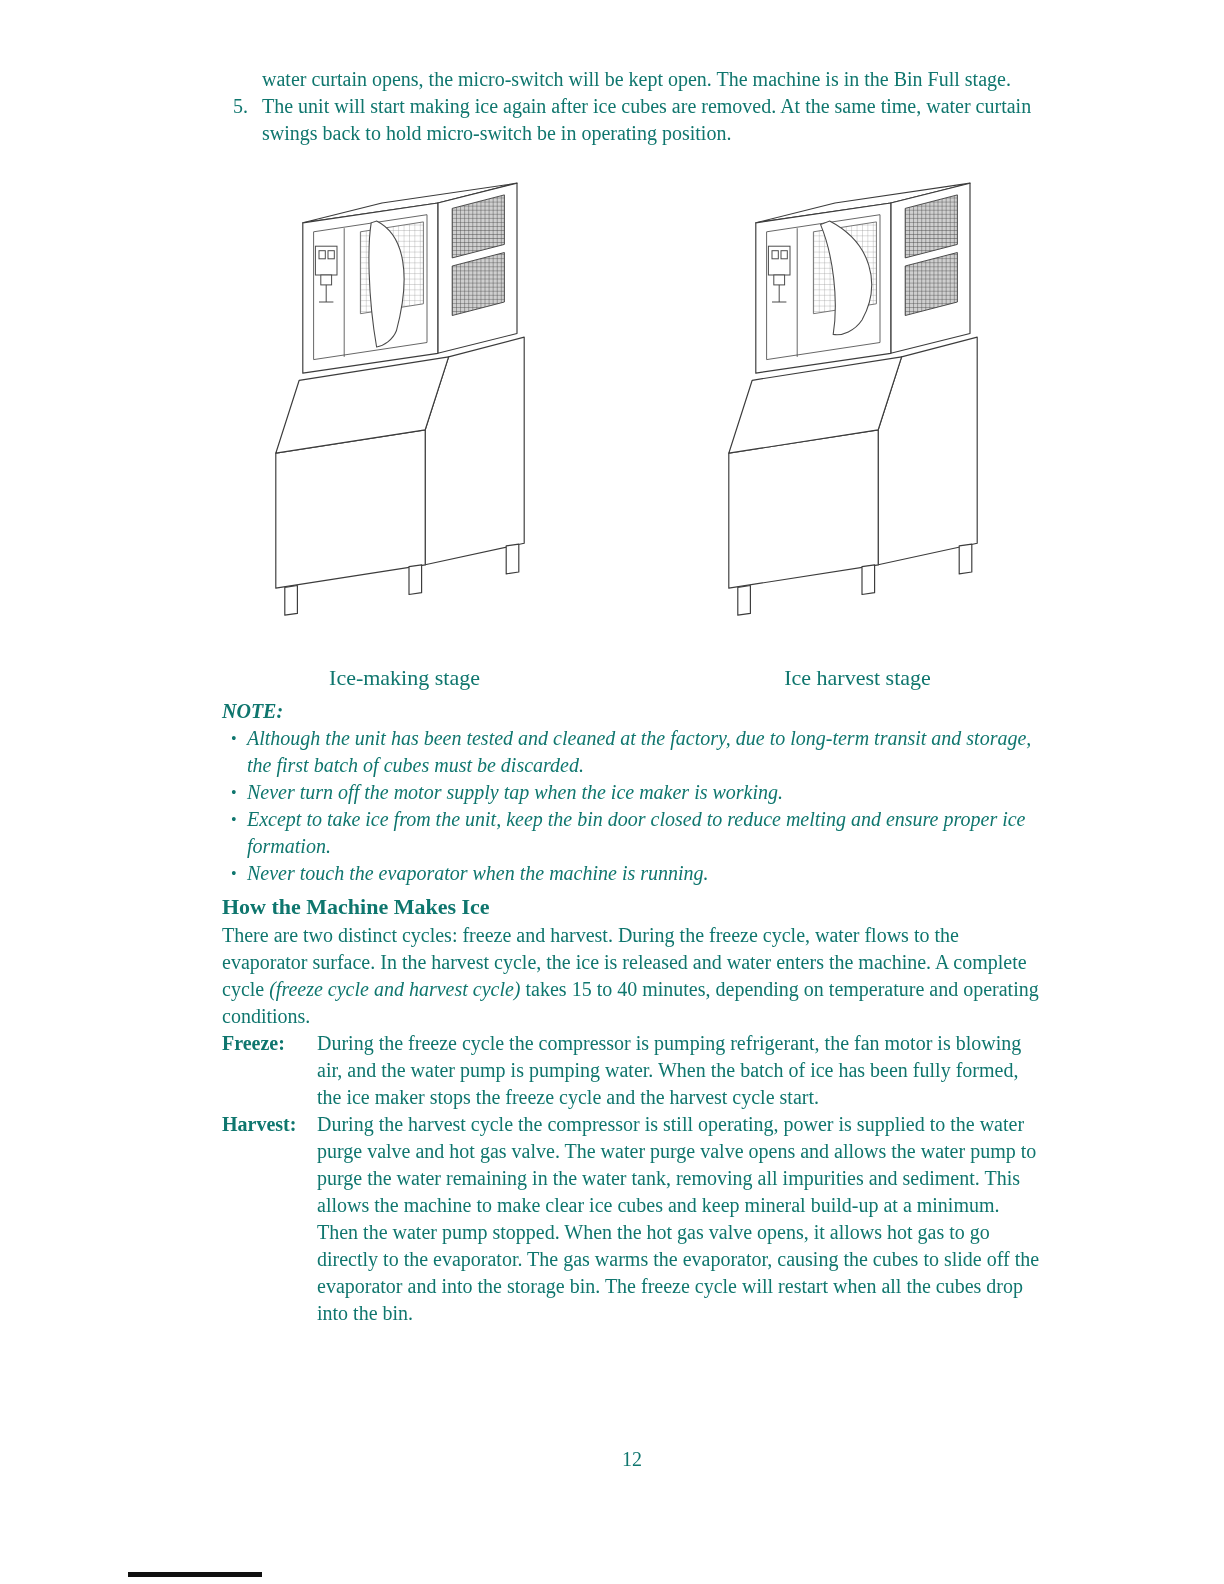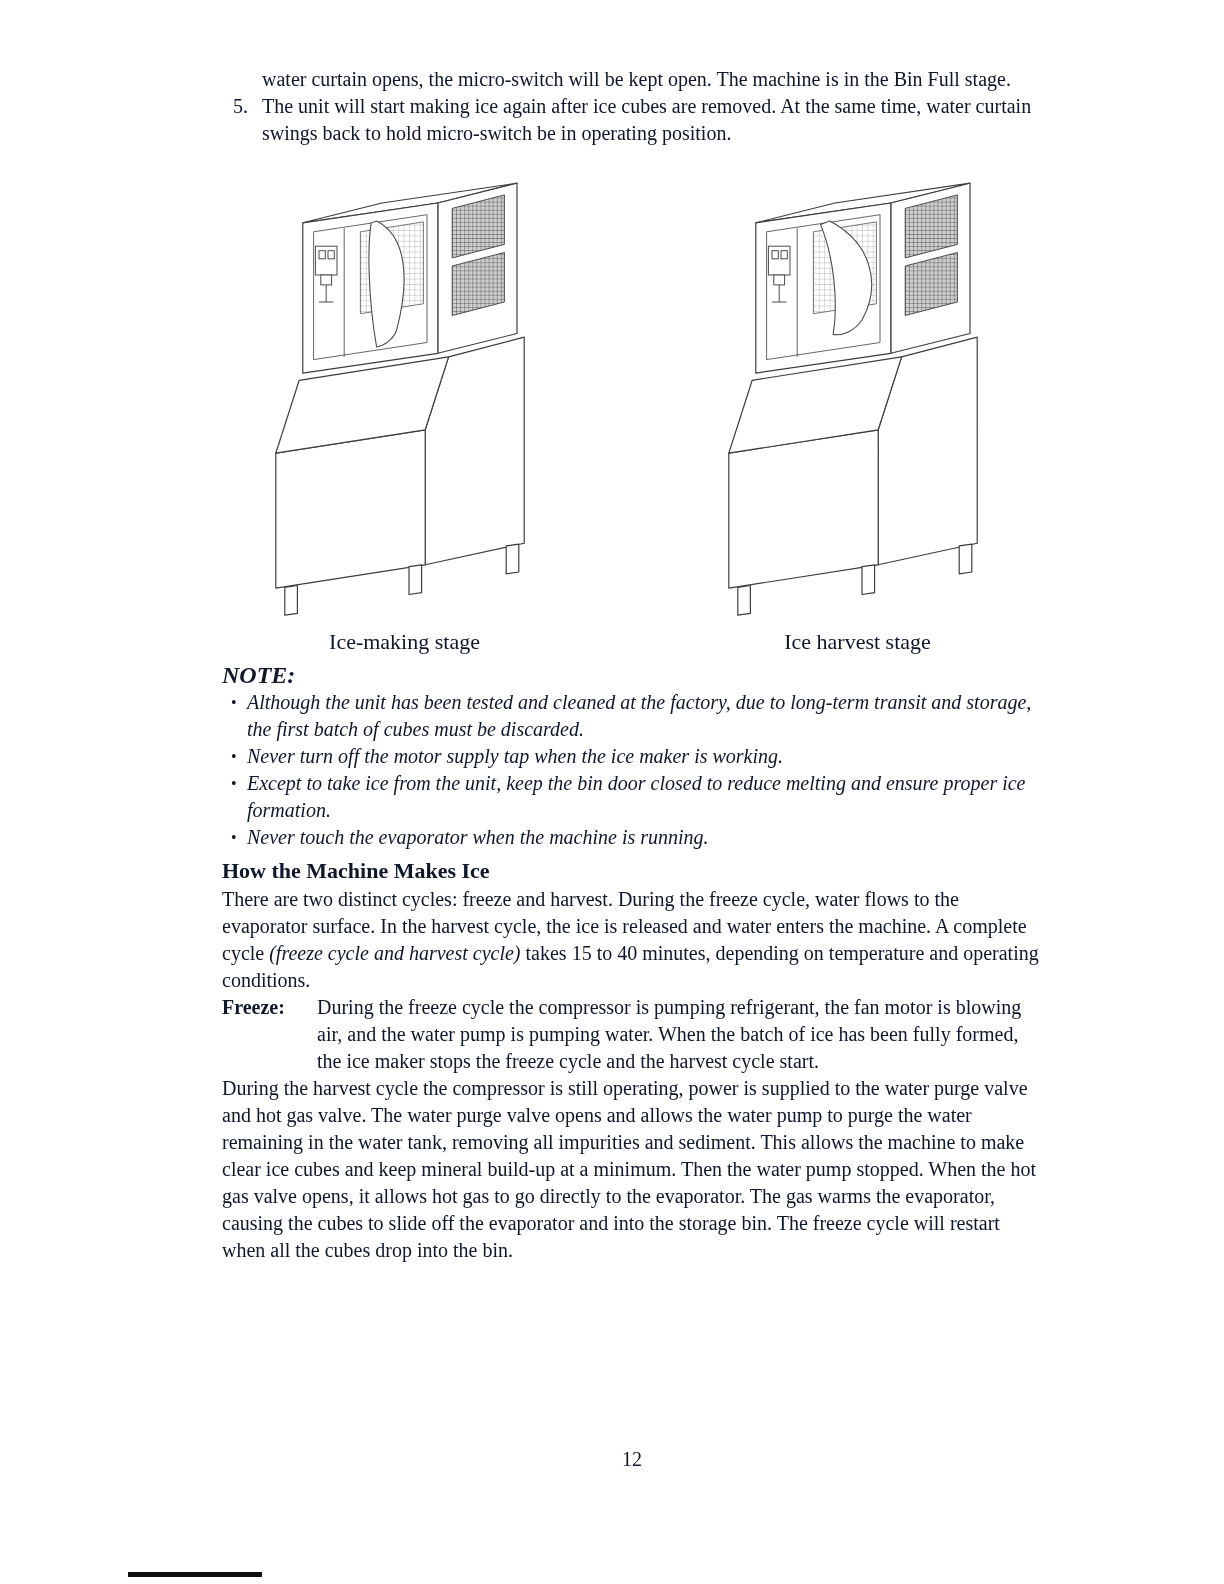--- a/index.html
+++ b/index.html
@@ -3,41 +3,41 @@
 <meta charset="utf-8">
 <style>
   * { box-sizing: border-box; margin: 0; padding: 0; }
   html, body { background: #ffffff; }
   .page {
     position: relative;
     width: 1224px;
     height: 1584px;
     background: #ffffff;
     font-family: "Liberation Serif", serif;
-    color: #0f172a;
+    color: #0f766e;
     overflow: hidden;
   }
   .content {
     position: absolute;
     left: 222px;
     top: 66px;
     width: 820px;
     font-size: 20px;
     line-height: 27px;
   }
   .hang-item { display: flex; }
   .hang-num { width: 40px; padding-left: 11px; flex: 0 0 40px; }
   .hang-text { flex: 1; }
 
   .figures { display: flex; margin-left: 52px; gap: 192px; margin-top: 2px; }
-  .figure { width: 261px; display: flex; flex-direction: column; align-items: center; }
+  .figure { width: 261px; display: flex; flex-direction: column; align-items: center; gap: 36px; }
   .figure svg { display: block; }
   .figcaption { font-size: 22px; line-height: 28px; margin-top: 2px; text-align: center; white-space: nowrap; }
 
-  .note-title { font-weight: bold; font-style: italic; font-size: 24px; margin-top: 6px; }
+  .note-title { font-weight: bold; font-style: italic; font-size: 20px; margin-top: 6px; }
   .note-list { list-style: none; font-style: italic; }
   .note-list li { position: relative; padding-left: 25px; }
   .note-list li::before {
     content: "\2022";
     position: absolute; left: 9px; top: 0;
     font-size: 16px; font-style: normal;
   }
 
   .how-heading { font-weight: bold; font-size: 22px; line-height: 30px; margin-top: 5px; }
   .para { margin: 0; }
@@ -182,20 +182,21 @@
 
 
     <p class="para"><span>There are two distinct cycles: freeze and harvest. During the freeze cycle, water flows to the evaporator surface. In the harvest cycle, the ice is released and water enters the machine. A complete cycle </span><span class="inline-italic">(freeze cycle and harvest cycle)</span><span> takes 15 to 40 minutes, depending on temperature and operating conditions.</span></p>
 
     <div class="def-row">
       <div class="def-label">Freeze:</div>
       <div class="def-text">During the freeze cycle the compressor is pumping refrigerant, the fan motor is blowing air, and the water pump is pumping water. When the batch of ice has been fully formed, the ice maker stops the freeze cycle and the harvest cycle start.</div>
     </div>
 
     <div class="def-row">
+      <div class="def-label">Harvest:</div>
       <div class="def-text">During the harvest cycle the compressor is still operating, power is supplied to the water purge valve and hot gas valve. The water purge valve opens and allows the water pump to purge the water remaining in the water tank, removing all impurities and sediment. This allows the machine to make clear ice cubes and keep mineral build-up at a minimum. Then the water pump stopped. When the hot gas valve opens, it allows hot gas to go directly to the evaporator. The gas warms the evaporator, causing the cubes to slide off the evaporator and into the storage bin. The freeze cycle will restart when all the cubes drop into the bin.</div>
     </div>
 
   </div>
 
   <div class="page-number">12</div>
   <div class="artifact-bar"></div>
 </div>
 
 </body></html>

